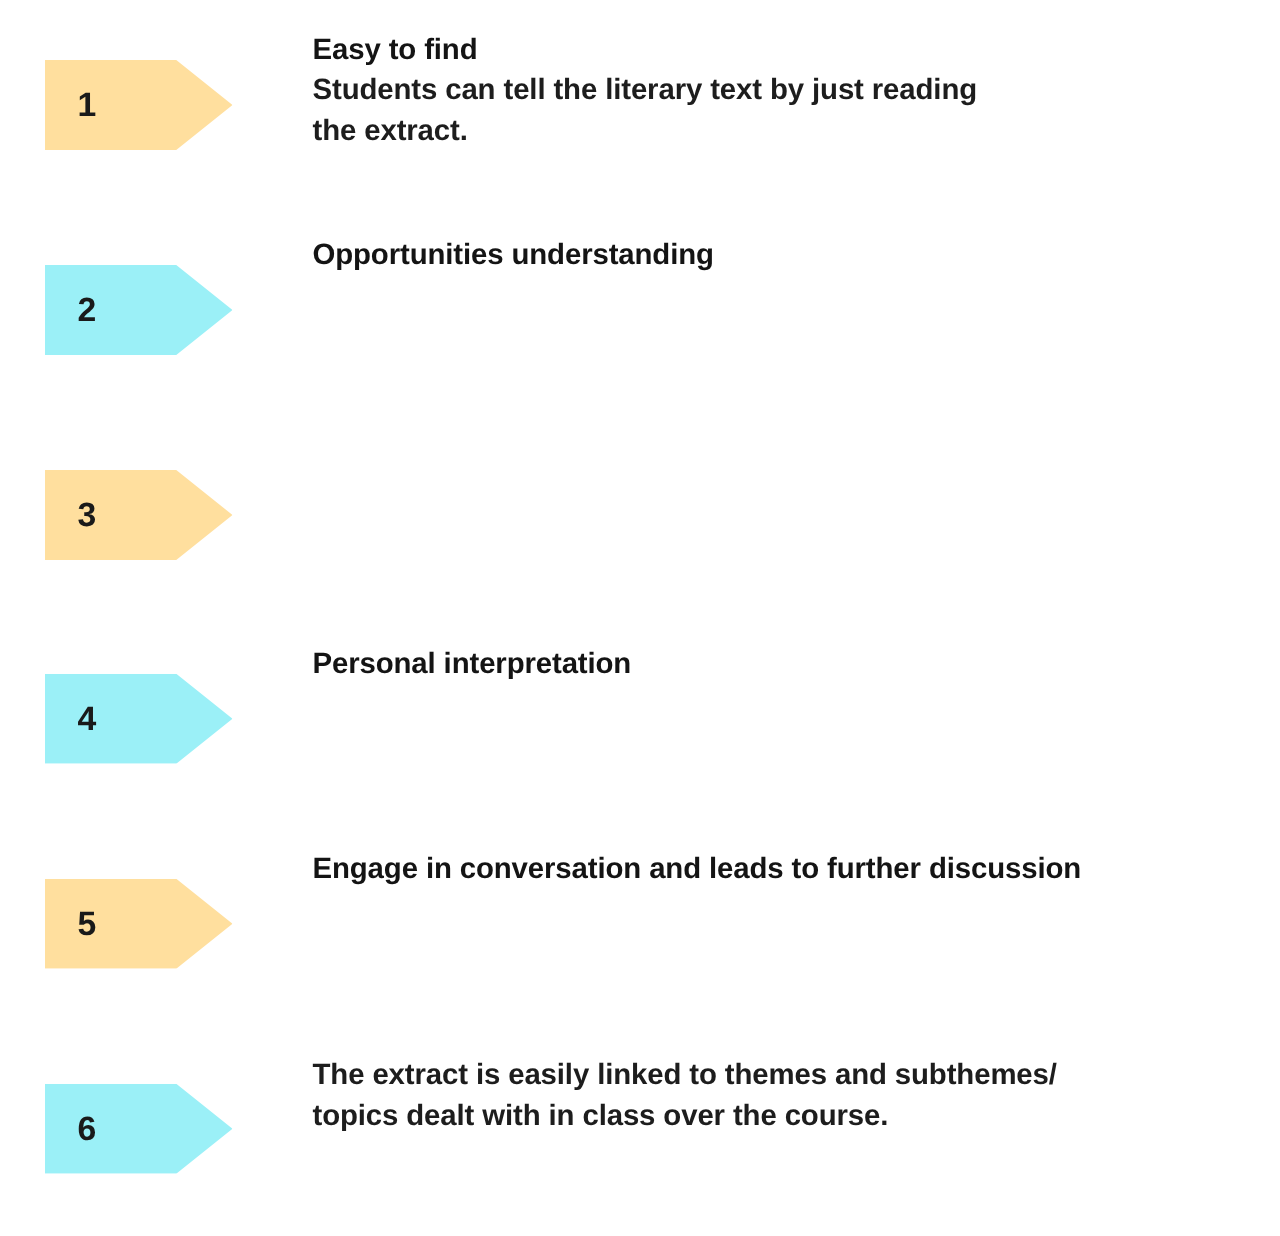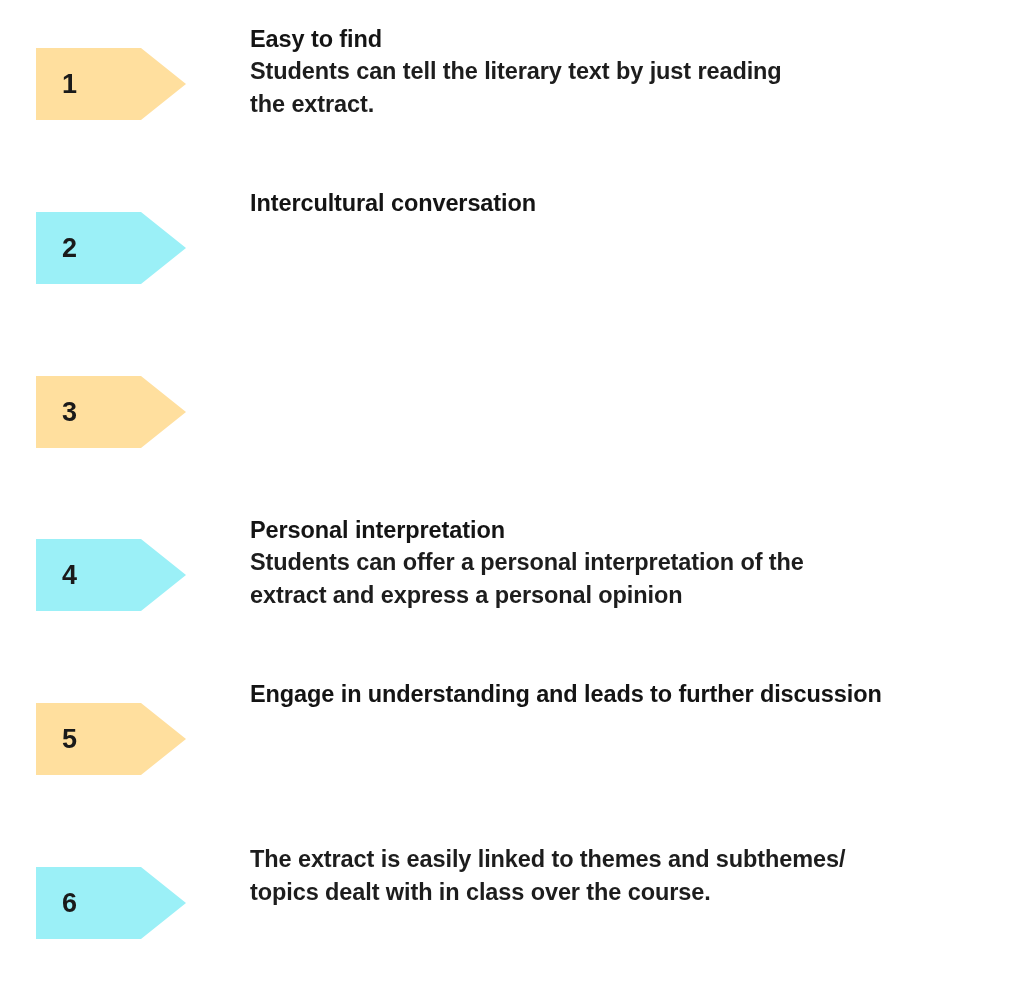--- a/index.html
+++ b/index.html
@@ -94,21 +94,21 @@
     </div>
   </div>
 
   <div class="row" style="position:absolute; top:212px; left:0;">
     <div class="arrow-cell">
       <div class="arrow" style="background:#9bf0f7;">
         <span class="arrow-num">2</span>
       </div>
     </div>
     <div class="text-cell" style="margin-top:-24px;">
-      <div class="item-title">Intercultural conversation</div>
+      <div class="item-title">Opportunities understanding</div>
     </div>
   </div>
 
   <div class="row" style="position:absolute; top:376px; left:0;">
     <div class="arrow-cell">
       <div class="arrow" style="background:#ffdf9e;">
         <span class="arrow-num">3</span>
       </div>
     </div>
     <div class="text-cell" style="margin-top:-24px;">
@@ -116,33 +116,31 @@
   </div>
 
   <div class="row" style="position:absolute; top:539px; left:0;">
     <div class="arrow-cell">
       <div class="arrow" style="background:#9bf0f7;">
         <span class="arrow-num">4</span>
       </div>
     </div>
     <div class="text-cell" style="margin-top:-24px;">
       <div class="item-title">Personal interpretation</div>
-      <div class="item-desc">Students can offer a personal interpretation of the
-extract and express a personal opinion</div>
     </div>
   </div>
 
   <div class="row" style="position:absolute; top:703px; left:0;">
     <div class="arrow-cell">
       <div class="arrow" style="background:#ffdf9e;">
         <span class="arrow-num">5</span>
       </div>
     </div>
     <div class="text-cell" style="margin-top:-24px;">
-      <div class="item-title">Engage in understanding and leads to further discussion</div>
+      <div class="item-title">Engage in conversation and leads to further discussion</div>
     </div>
   </div>
 
   <div class="row" style="position:absolute; top:867px; left:0;">
     <div class="arrow-cell">
       <div class="arrow" style="background:#9bf0f7;">
         <span class="arrow-num">6</span>
       </div>
     </div>
     <div class="text-cell" style="margin-top:-24px;">

